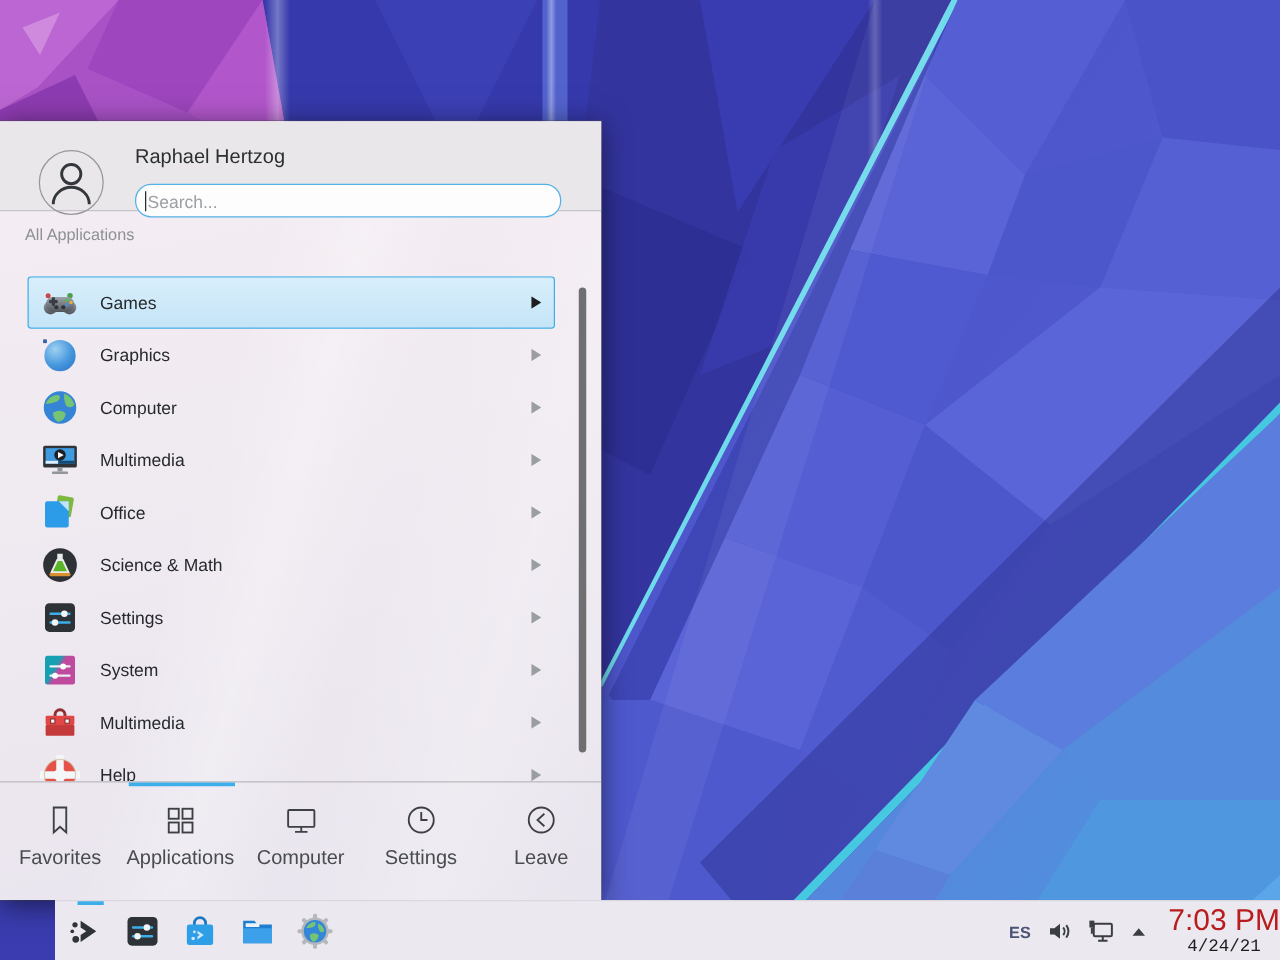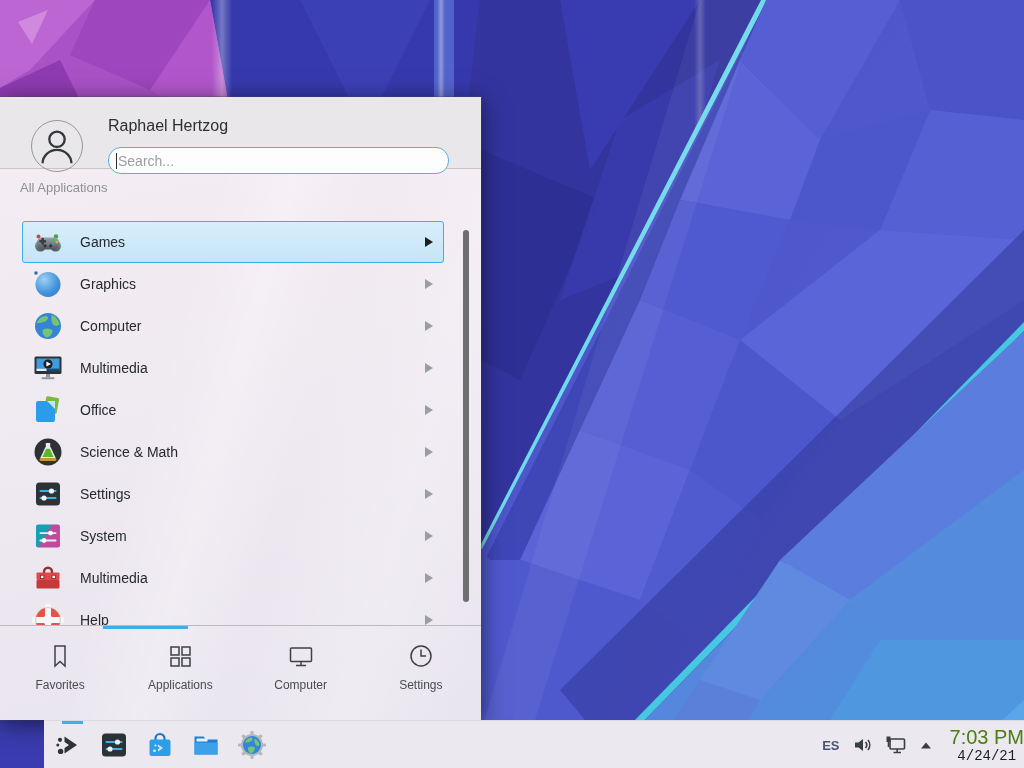--- a/index.html
+++ b/index.html
@@ -45,37 +45,37 @@
 
   .scrollbar { position:absolute; left:463px; top:133px; width:6px; height:372px;
     background:#6f6f71; border-radius:3px; z-index:4; }
 
   .list-sep { position:absolute; left:0; top:528px; width:481px; height:1px; background:#bcbabe; z-index:3; }
   .tab-indicator { position:absolute; left:103px; top:529px; width:85px; height:3px; z-index:3; }
 
   .tabbar { position:absolute; left:0; top:532px; width:481px; height:91px; display:flex; z-index:2; }
   .tab { flex:1; display:flex; flex-direction:column; align-items:center; padding-top:13px; }
   .tab svg { width:28px; height:28px; }
-  .tab .tab-label { margin-top:8px; font-size:12px; color:#494c4f; }
+  .tab .tab-label { margin-top:8px; font-size:16px; color:#494c4f; }
   .tab-glyph { stroke:#3e4144; stroke-width:1.5; fill:none; }
 
   
   .panel { position:absolute; left:0; top:720px; width:1024px; height:48px;
     background:#ebe9ef; border-top:1px solid #dbd9df;margin-left:44px; }
   .task-indicator { position:absolute; left:18px; top:0; width:21px; height:3px; }
   .launchers { position:absolute; left:8px; top:8px; display:flex; gap:14px; }
   .launcher { width:32px; height:32px; }
   .launcher svg { width:32px; height:32px; display:block; }
 
   .tray { position:absolute; right:0; top:0; height:48px; display:flex; align-items:center; }
   .kb-layout { font-size:13px; font-weight:bold; color:#4a5373; margin-right:13px; }
   .tray-icon { margin-right:11px; display:flex; align-items:center; }
   .tray-glyph { stroke:#3a3d41; stroke-width:1.6; fill:none; }
   .clock { text-align:center; margin:0 10px 0 6px; line-height:1; }
-  .clock .time { font-size:20px; color:#4d7c0f; }
+  .clock .time { font-size:24px; color:#b91c1c; }
   .clock .date { font-size:14px; color:#1d1e1f; margin-top:2px;font-family:Liberation Mono, monospace; }
   .show-desktop { width:34px; height:48px; display:flex; align-items:center; justify-content:center; }
 </style>
 </head>
 <body>
 
 <div class="screen">
 
   <svg class="wallpaper" viewBox="0 0 1024 768" preserveAspectRatio="none">
     <defs>
@@ -409,20 +409,29 @@
       </div>
       <div class="tab">
         <svg viewBox="0 0 28 28">
             <g class="tab-glyph">
               <circle cx="14" cy="14" r="10"></circle>
               <path d="M14 7.5 V14 H19"></path>
             </g>
           </svg>
         <span class="tab-label">Settings</span>
       </div>
+      <div class="tab">
+        <svg viewBox="0 0 28 28">
+            <g class="tab-glyph">
+              <circle cx="14" cy="14" r="10"></circle>
+              <path d="M16.5 9 L11 14 l5.5 5"></path>
+            </g>
+          </svg>
+        <span class="tab-label">Leave</span>
+      </div>
     </div>
   </div>
 
   <div class="panel">
     <div class="task-indicator" style="background: rgb(61, 174, 233);"></div>
 
     <div class="launchers">
       <div class="launcher">
         <svg viewBox="0 0 32 32">
             <g fill="#2f3338">

